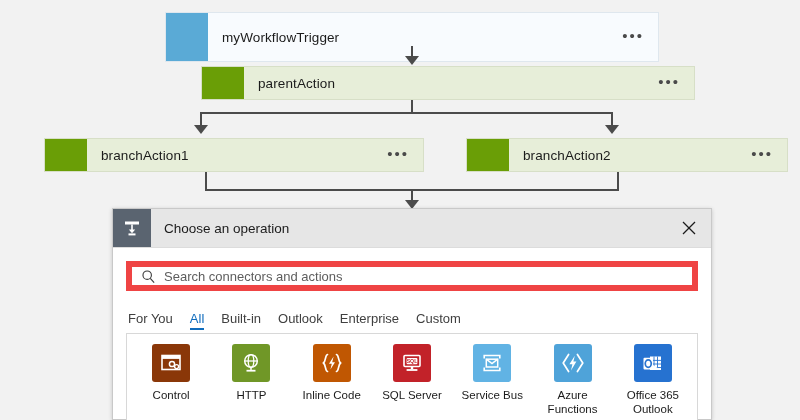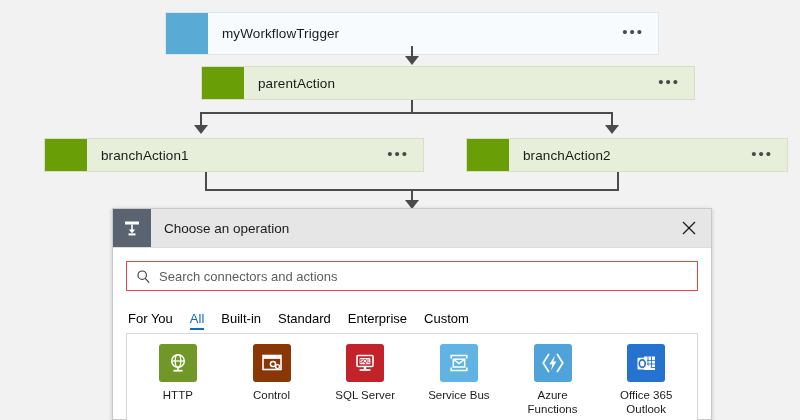--- a/index.html
+++ b/index.html
@@ -39,27 +39,27 @@
   .dlg-head{height:38px;display:flex;align-items:stretch;background:#e6e6e6;
             border-bottom:1px solid #dcdcdc;}
   .dlg-icon{width:38px;flex:0 0 38px;background:#5a6470;display:flex;
             align-items:center;justify-content:center;}
   .dlg-title{flex:1 1 auto;display:flex;align-items:center;padding-left:13px;
              font-size:13.5px;color:#1b1b1b;}
   .dlg-close{width:44px;flex:0 0 44px;display:flex;align-items:center;
              justify-content:center;cursor:pointer;}
 
   .dlg-body{padding:13px 13px 0 13px;box-sizing:border-box;}
-  .searchbox{height:30px;border:1px solid #ef4444;background:#fff;display:flex;
+  .searchbox{height:30px;border:6px solid #ef4444;background:#fff;display:flex;
              align-items:center;padding:0 9px;box-sizing:border-box;}
   .searchbox .ph{font-size:13px;color:#5d5d5d;margin-left:8px;}
 
   .tabs{display:flex;align-items:flex-end;gap:17px;height:30px;margin-top:9px;
         padding-left:2px;}
-  .tab{font-size:13px;color:#000000;padding-bottom:4px;position:relative;
+  .tab{font-size:13px;color:#404040;padding-bottom:4px;position:relative;
        cursor:pointer;white-space:nowrap;}
   .tab.active{font-weight:normal;color:#0f6cbd;}
   .tab.active:after{content:"";position:absolute;left:0;right:0;bottom:0;
                     height:2px;background:#0f6cbd;}
 
   .grid-panel{margin-top:3px;border:1px solid #d8d8d8;border-bottom:none;
               height:92px;box-sizing:border-box;background:#fff;
               display:flex;align-items:flex-start;padding:10px 4px 0 4px;
               overflow:hidden;}
   .conn-item{flex:1 1 0;display:flex;flex-direction:column;align-items:center;
@@ -68,21 +68,21 @@
             align-items:center;justify-content:center;}
   .conn-label{margin-top:6px;font-size:11.5px;color:#1b1b1b;text-align:center;
               line-height:1.25;max-width:78px;}
   svg{display:block;}
 </style>
 </head>
 <body>
 
 <div class="canvas">
 
-  <div class="node trigger" style="left:165px;top:12px;width:494px;height:43px;">
+  <div class="node trigger" style="left:165px;top:12px;width:494px;height:50px;">
     <div class="swatch" style="background:#5aaad6;"></div>
     <div class="body">
       <span class="title">myWorkflowTrigger</span>
       <span class="ellipsis">•••</span>
     </div>
   </div>
 
   <div class="conn vline" style="left:411px;top:46px;height:14px;"></div>
   <div class="arrow" style="left:405px;top:56px;"></div>
 
@@ -152,52 +152,62 @@
             <line x1="9.9" y1="10.1" x2="14" y2="14.6" stroke="#3b3b3b" stroke-width="1.2"></line>
           </svg>
         </span>
         <span class="ph">Search connectors and actions</span>
       </div>
 
       <div class="tabs">
         <span class="tab">For You</span>
         <span class="tab active">All</span>
         <span class="tab">Built-in</span>
-        <span class="tab">Standard</span>
+        <span class="tab">Outlook</span>
         <span class="tab">Enterprise</span>
         <span class="tab">Custom</span>
       </div>
 
       <div class="grid-panel">
+
+        <div class="conn-item">
+          <div class="conn-ico" style="background:#8a3708;">
+            <svg width="24" height="24" viewBox="0 0 24 24">
+              <rect x="3" y="4.5" width="18" height="14" fill="none" stroke="#fff" stroke-width="1.6"></rect>
+              <rect x="3" y="4.5" width="18" height="3.4" fill="#fff"></rect>
+              <circle cx="13" cy="13" r="2.6" fill="none" stroke="#fff" stroke-width="1.5"></circle>
+              <circle cx="17.6" cy="15.6" r="2" fill="none" stroke="#fff" stroke-width="1.4"></circle>
+            </svg>
+          </div>
+          <div class="conn-label">Control</div>
+        </div>
 
         <div class="conn-item">
           <div class="conn-ico" style="background:#709727;">
             <svg width="24" height="24" viewBox="0 0 24 24">
               <circle cx="12" cy="10" r="6.3" fill="none" stroke="#fff" stroke-width="1.5"></circle>
               <ellipse cx="12" cy="10" rx="2.8" ry="6.3" fill="none" stroke="#fff" stroke-width="1.3"></ellipse>
               <line x1="5.7" y1="10" x2="18.3" y2="10" stroke="#fff" stroke-width="1.3"></line>
               <rect x="11.2" y="16.3" width="1.6" height="2.6" fill="#fff"></rect>
               <rect x="7.5" y="18.8" width="9" height="1.8" fill="#fff"></rect>
             </svg>
           </div>
           <div class="conn-label">HTTP</div>
         </div>
 
         <div class="conn-item">
-          <div class="conn-ico" style="background:#8a3708;">
-            <svg width="24" height="24" viewBox="0 0 24 24">
-              <rect x="3" y="4.5" width="18" height="14" fill="none" stroke="#fff" stroke-width="1.6"></rect>
-              <rect x="3" y="4.5" width="18" height="3.4" fill="#fff"></rect>
-              <circle cx="13" cy="13" r="2.6" fill="none" stroke="#fff" stroke-width="1.5"></circle>
-              <circle cx="17.6" cy="15.6" r="2" fill="none" stroke="#fff" stroke-width="1.4"></circle>
-            </svg>
-          </div>
-          <div class="conn-label">Control</div>
-        </div>
-
+          <div class="conn-ico" style="background:#c05702;">
+            <svg width="26" height="26" viewBox="0 0 26 26">
+              <path d="M8.5 4.5 C6 5 7 11 4.5 13 C7 15 6 21 8.5 21.5" fill="none" stroke="#fff" stroke-width="1.7" stroke-linecap="round"></path>
+              <path d="M17.5 4.5 C20 5 19 11 21.5 13 C19 15 20 21 17.5 21.5" fill="none" stroke="#fff" stroke-width="1.7" stroke-linecap="round"></path>
+              <path d="M14.6 6.5 L10 13.8 L12.8 13.8 L11.4 19.5 L16 12.2 L13.2 12.2 Z" fill="#fff"></path>
+            </svg>
+          </div>
+          <div class="conn-label">Inline Code</div>
+        </div>
 
         <div class="conn-item">
           <div class="conn-ico" style="background:#c22229;">
             <svg width="24" height="24" viewBox="0 0 24 24">
               <rect x="4" y="4.5" width="16" height="11" rx="1" fill="none" stroke="#fff" stroke-width="1.6"></rect>
               <rect x="6.6" y="7" width="10.8" height="6.2" rx="1" fill="#fff"></rect>
               <text x="12" y="12.1" font-size="5.2" font-family="Liberation Sans, sans-serif" font-weight="bold" fill="#c22229" text-anchor="middle">SQL</text>
               <rect x="10.8" y="15.5" width="2.4" height="2.6" fill="#fff"></rect>
               <rect x="6.6" y="18.1" width="10.8" height="1.8" fill="#fff"></rect>
             </svg>

